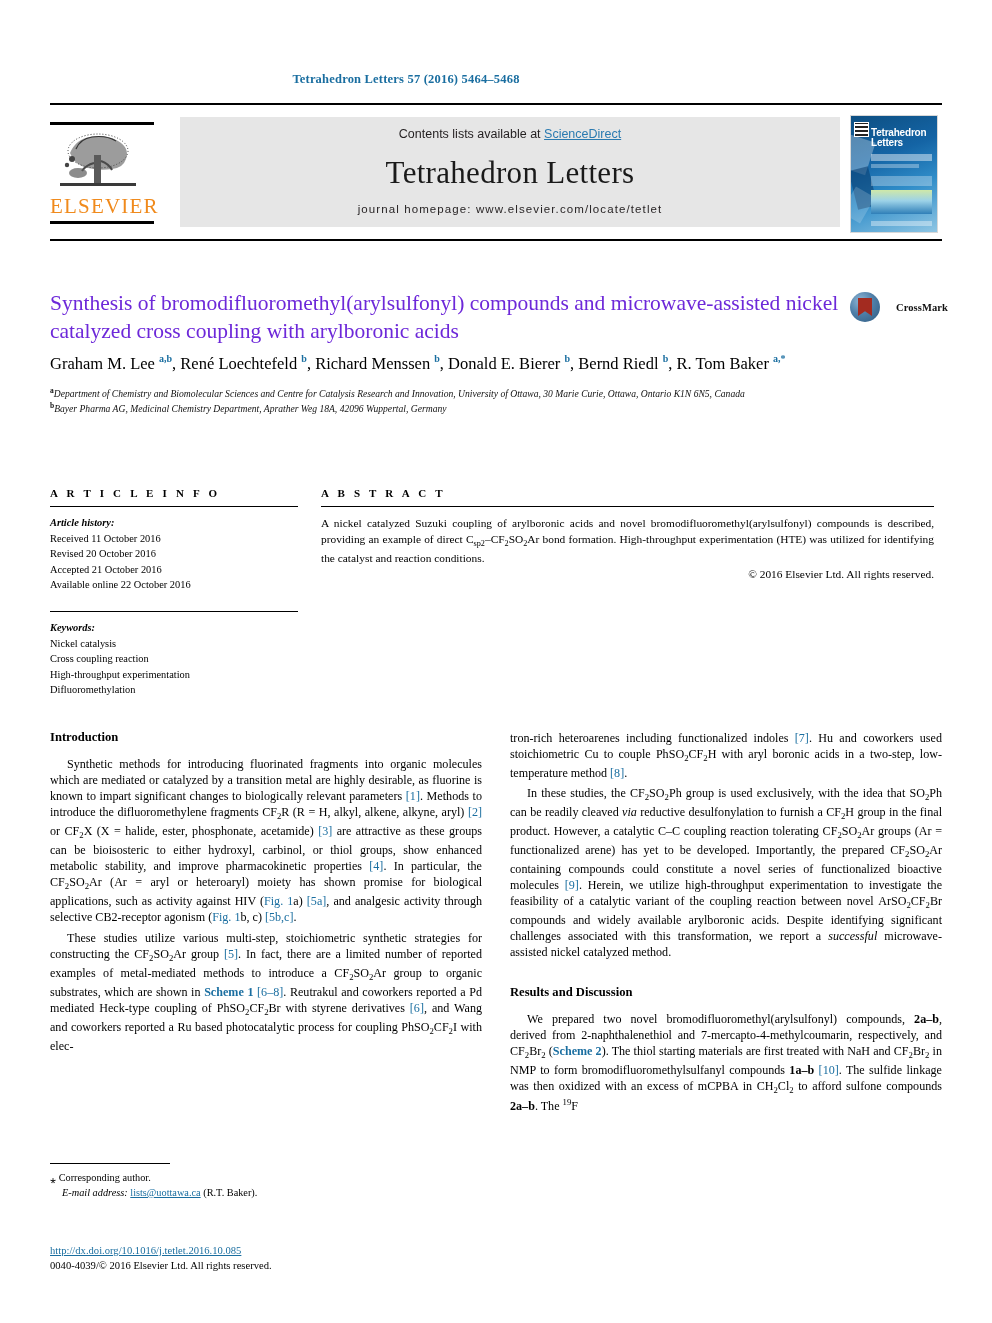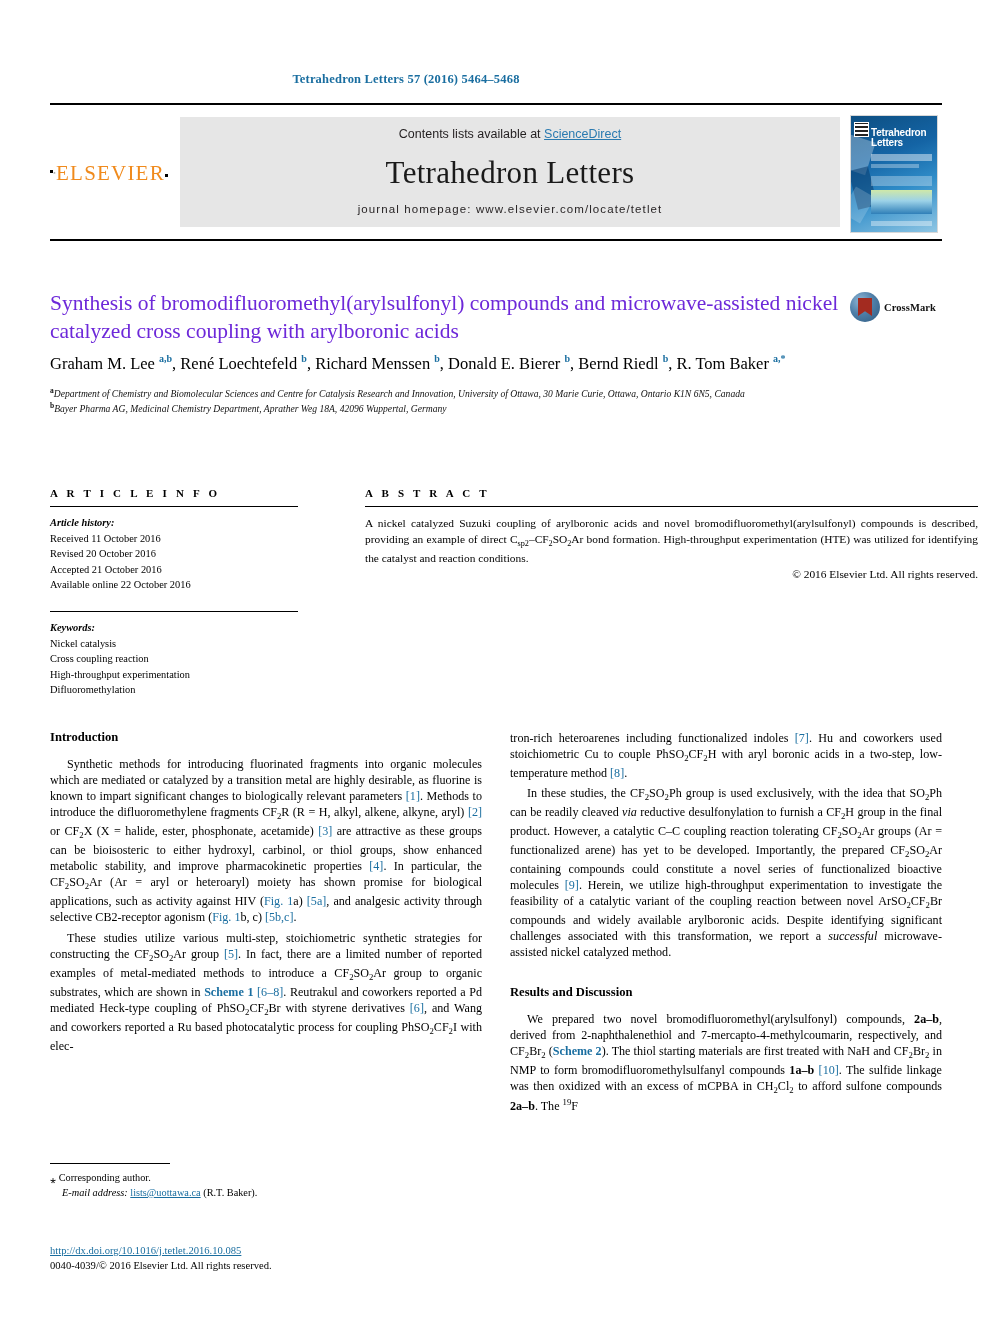--- a/index.html
+++ b/index.html
@@ -52,22 +52,22 @@
     display: flex;
     align-items: stretch;
     height: 100%;
     padding: 6px 0 6px 0;
     box-sizing: border-box;
   }
   .elsevier-logo {
     width: 118px;
     flex: 0 0 118px;
     display: flex;
-    flex-direction: row;
-    align-items: center;
+    flex-direction: column;
+    align-items: flex-start;
     justify-content: center;
     padding-top: 2px;
   }
   .tree-svg { display:block; }
   .elsevier-word {
     font-family: "Liberation Serif", serif;
     font-size: 21px;
     letter-spacing: 1.2px;
     color: #f08a1c;
     margin-top: 1px;
@@ -202,21 +202,21 @@
     width: 790px;
     font-weight: 400;
   }
   .crossmark {
     position: absolute;
     right: 0;
     top: 2px;
     width: 92px;
     display: flex;
     align-items: center;
-    gap: 4px;
+    gap: 16px;
   }
   .crossmark-badge {
     width: 30px; height: 30px;
     border-radius: 50%;
     background: radial-gradient(circle at 35% 30%, #8fb8d8 0%, #4f7fa8 45%, #2d5a80 100%);
     position: relative;
     flex: 0 0 30px;
   }
   .crossmark-badge::after {
     content: "";
@@ -260,21 +260,20 @@
     font-size: 7.5px;
   }
 
   
   .info-abs {
     position: absolute;
     top: 487px;
     left: 50px;
     width: 892px;
     display: flex;
-    gap: 44px;
   }
   .col-info { width: 248px; flex: 0 0 248px; }
   .col-abs  { width: 613px; flex: 0 0 613px; margin-left: 23px; }
 
   .sec-head {
     font-family: "Liberation Serif", serif;
     font-size: 11px;
     font-weight: bold;
     letter-spacing: 3.2px;
     color: #000;

